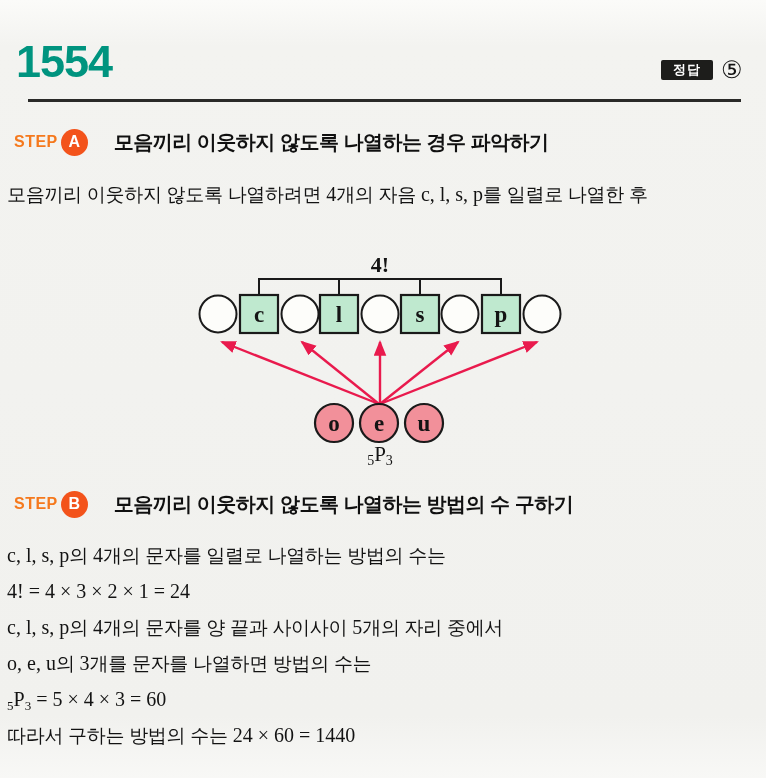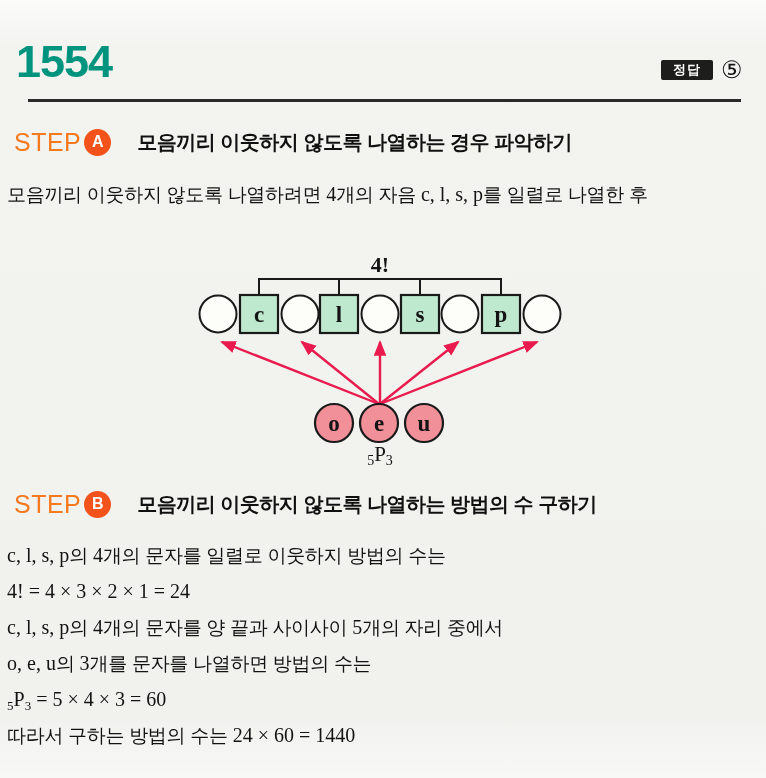--- a/index.html
+++ b/index.html
@@ -19,21 +19,21 @@
     position:absolute;left:661px;top:60px;width:52px;height:20px;
     background:#1d1d1b;color:#fff;border-radius:2px;
     font-size:13px;font-weight:700;letter-spacing:1px;
     display:flex;align-items:center;justify-content:center;
   }
   .answer-value{position:absolute;left:721px;top:56px;font-size:24px;color:#141414}
   .rule{position:absolute;left:28px;top:99px;width:713px;height:2.5px;background:#2a2a28}
 
   
   .step-heading{position:absolute;left:14px;display:flex;align-items:center;height:30px}
-  .step-word{font-size:25px;font-weight:400;color:#f5791d;letter-spacing:.5px}
+  .step-word{font-size:16px;font-weight:700;color:#f5791d;letter-spacing:.5px}
   .step-badge{
     width:27px;height:27px;border-radius:50%;background:#f3531b;color:#fff;
     font-weight:800;font-size:16px;margin-left:3px;
     display:flex;align-items:center;justify-content:center;
   }
   .step-title{font-size:20px;font-weight:700;color:#101010;margin-left:26px;letter-spacing:-.5px}
 
   
   .para{position:absolute;left:7px;right:0}
   .line{white-space:nowrap;font-size:19px;letter-spacing:-.3px;color:#131313}
@@ -117,21 +117,21 @@
     <text class="plabel" x="380" y="461" text-anchor="middle"><tspan font-size="14" dy="4">5</tspan><tspan font-size="21" dy="-4">P</tspan><tspan font-size="14" dy="4">3</tspan></text>
   </svg>
 
   <div class="step-heading" style="top:489px">
     <span class="step-word">STEP</span>
     <span class="step-badge">B</span>
     <span class="step-title">모음끼리 이웃하지 않도록 나열하는 방법의 수 구하기</span>
   </div>
 
   <div class="para para-b" style="top:537px">
-    <div class="line"><span class="m">c, l, s, p</span><span>의 </span><span class="m">4</span><span>개의 문자를 일렬로 이웃하지 방법의 수는</span></div>
+    <div class="line"><span class="m">c, l, s, p</span><span>의 </span><span class="m">4</span><span>개의 문자를 일렬로 나열하는 방법의 수는</span></div>
 
     <div class="line"><span class="m">4! = 4 × 3 × 2 × 1 = 24</span></div>
 
     <div class="line"><span class="m">c, l, s, p</span><span>의 </span><span class="m">4</span><span>개의 문자를 양 끝과 사이사이 </span><span class="m">5</span><span>개의 자리 중에서</span></div>
 
     <div class="line"><span class="m">o, e, u</span><span>의 </span><span class="m">3</span><span>개를 문자를 나열하면 방법의 수는</span></div>
 
     <div class="line"><span class="m"><sub>5</sub><span>P</span><sub>3</sub><span> = 5 × 4 × 3 = 60</span></span></div>
 
     <div class="line"><span>따라서 구하는 방법의 수는 </span><span class="m">24 × 60 = 1440</span></div>

